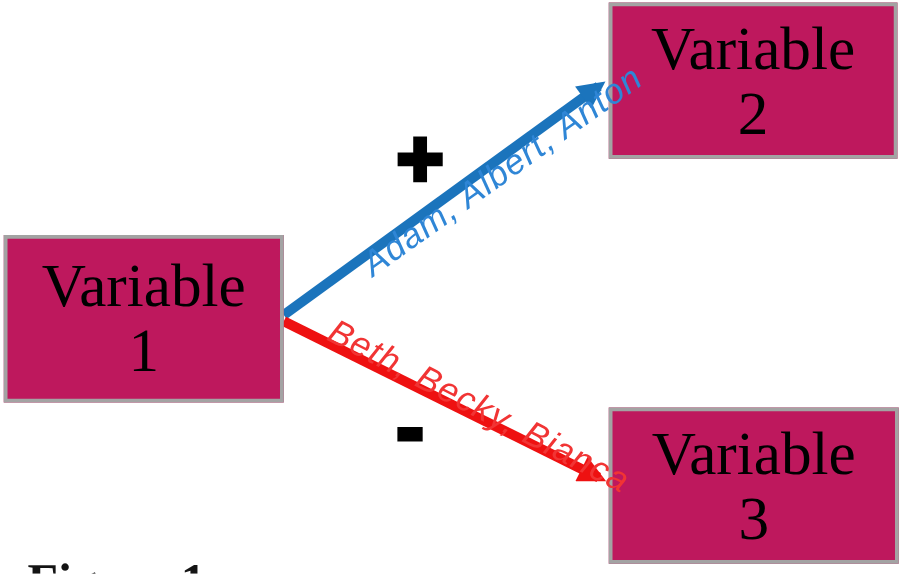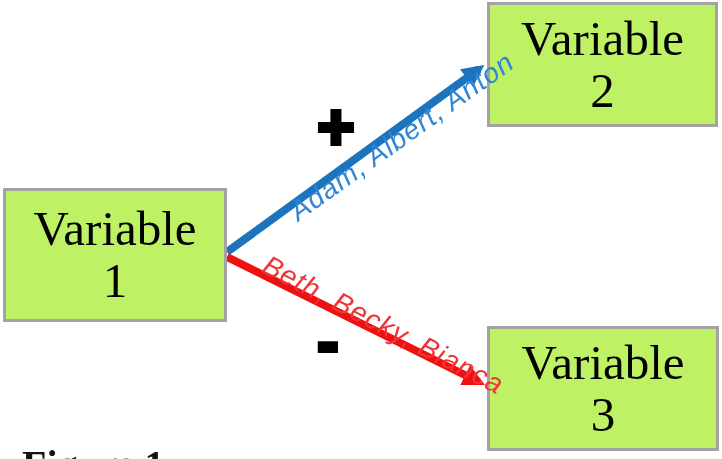--- a/index.html
+++ b/index.html
@@ -13,21 +13,21 @@
   }
   .edges-svg {
     position: absolute;
     left: 0; top: 0;
     width: 722px; height: 459px;
     pointer-events: none;
   }
   .var-box {
     position: absolute;
     box-sizing: border-box;
-    background: #bef264;
+    background: #be185d;
     border: 3px solid #a3a3a3;
     display: flex;
     flex-direction: column;
     align-items: center;
     justify-content: center;
     font-family: "Liberation Serif", serif;
     font-size: 49px;
     line-height: 1.06;
     color: #000000;
     text-align: center;

